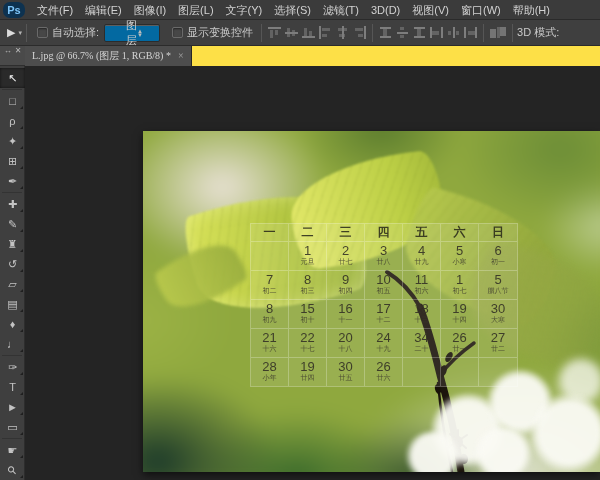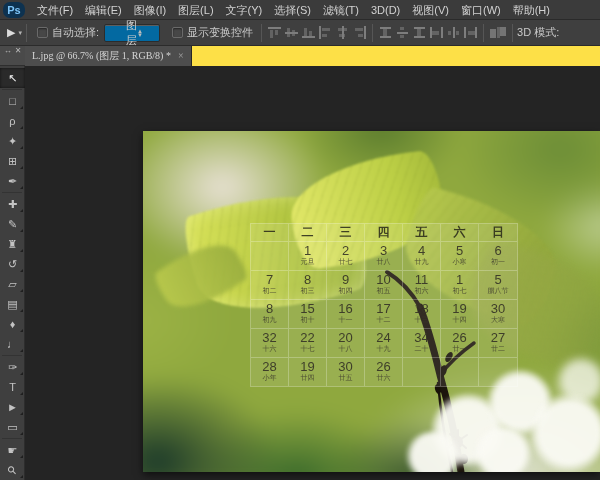--- a/index.html
+++ b/index.html
@@ -405,21 +405,21 @@
           </div>
           <div class="cal-cell">
             <div class="cal-day">19</div>
             <div class="cal-lunar">十四</div>
           </div>
           <div class="cal-cell">
             <div class="cal-day">30</div>
             <div class="cal-lunar">大寒</div>
           </div>
           <div class="cal-cell">
-            <div class="cal-day">32</div>
+            <div class="cal-day">21</div>
             <div class="cal-lunar">十六</div>
           </div>
           <div class="cal-cell">
             <div class="cal-day">22</div>
             <div class="cal-lunar">十七</div>
           </div>
           <div class="cal-cell">
             <div class="cal-day">20</div>
             <div class="cal-lunar">十八</div>
           </div>

